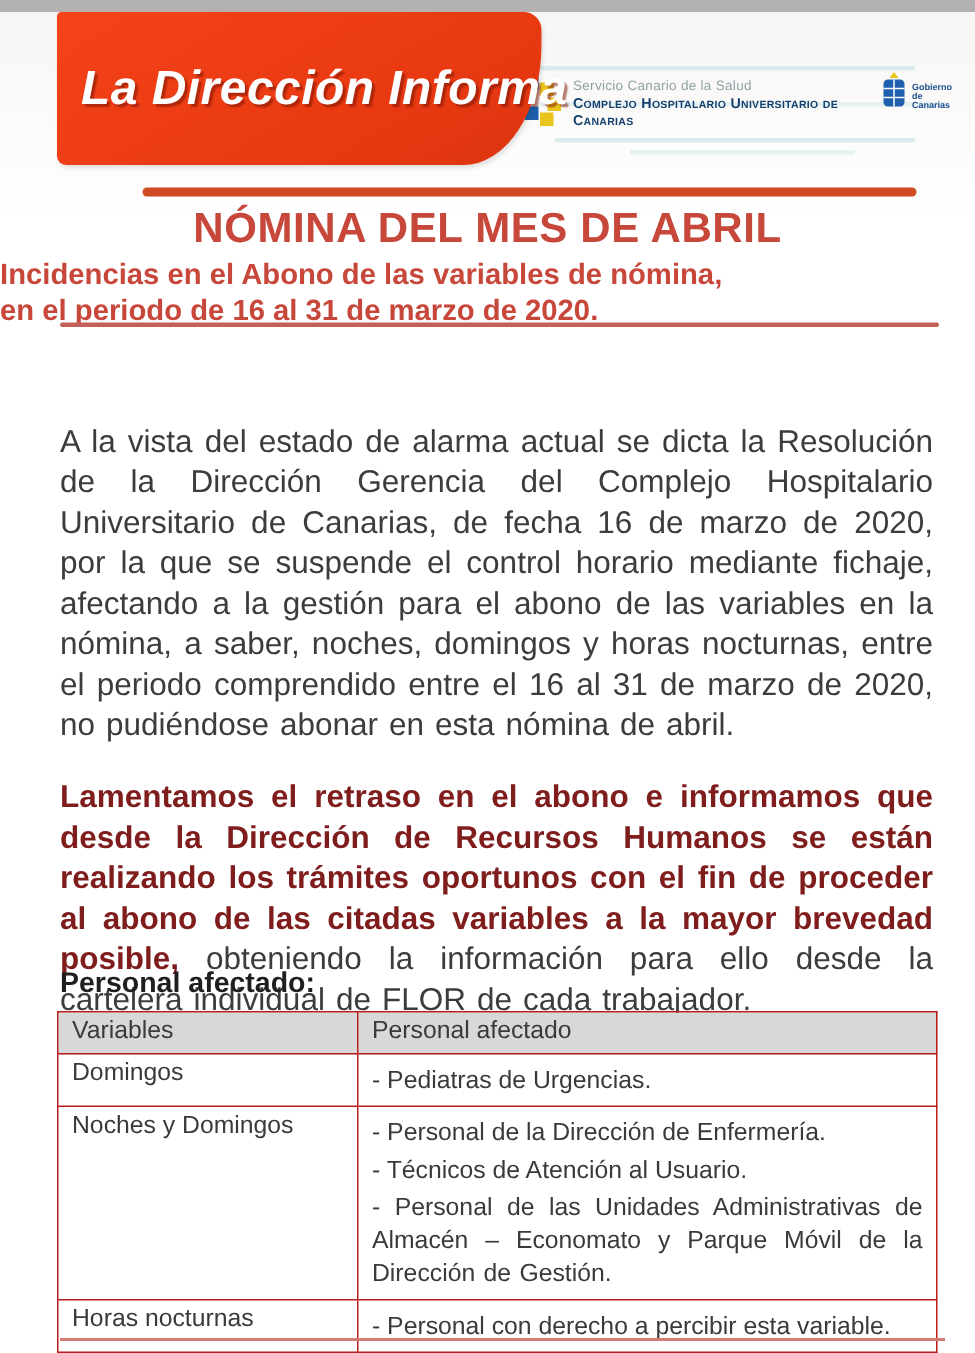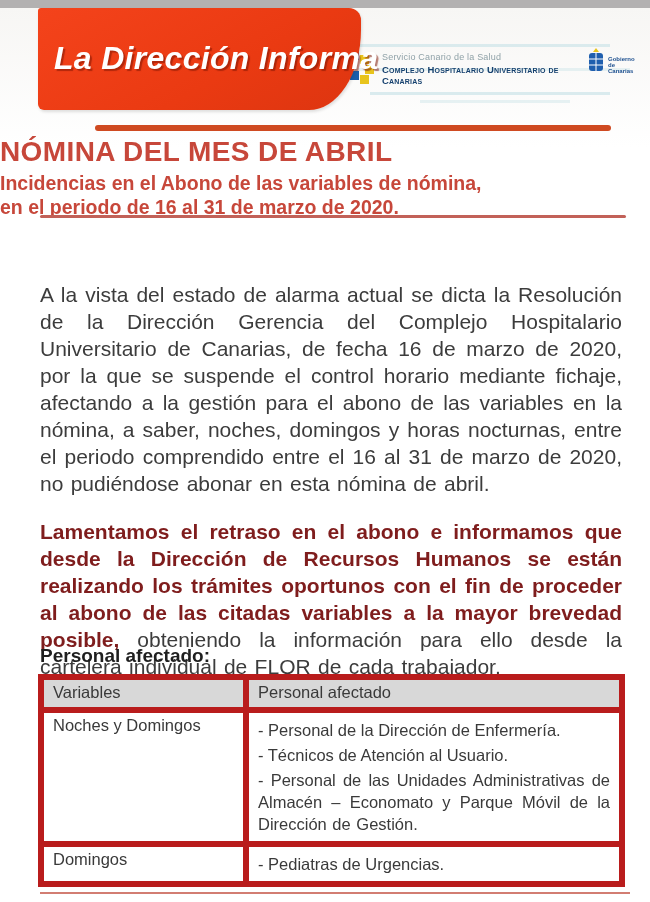--- a/index.html
+++ b/index.html
@@ -37,40 +37,40 @@
   .scs-logo{position:absolute;left:8px;top:10px;}
   .scs-text{position:absolute;left:52px;top:12px;width:200px;}
   .scs-line1{font-size:9px;color:#90a2a8;letter-spacing:0.2px;}
   .scs-line2{font-size:9.5px;color:#15406e;font-weight:bold;font-variant:small-caps;letter-spacing:0.2px;margin-top:2px;}
   .gov-logo{position:absolute;left:256px;top:8px;width:56px;}
   .gov-text{position:absolute;left:22px;top:8px;font-size:6px;line-height:6px;color:#1c4f8f;font-weight:bold;width:34px;}
 
   
   .rule-thick{position:absolute;left:95px;top:125px;width:516px;height:6px;
     background:#cf4a21;border-radius:3px;}
-  .doc-title{position:absolute;left:0;top:136px;width:650px;
+  .doc-title{position:absolute;left:0;top:136px;width:650px;text-align:center;
     color:#c7473a;font-size:28px;font-weight:bold;letter-spacing:0.4px;}
   .doc-subtitle{position:absolute;left:0;top:171px;width:650px;text-align:left;
     color:#c7473a;font-size:19.5px;font-weight:bold;line-height:24px;}
   .rule-thin{position:absolute;left:40px;top:215px;width:586px;height:3px;
     background:#c26158;border-radius:2px;}
 
   
   .para{position:absolute;left:40px;width:582px;color:#3c3c3c;
     font-size:21px;line-height:27px;text-align:justify;word-spacing:1.5px;margin-top:44px;}
   .p1{top:237px;}
   .p2{top:474px;}
   .p2 b{color:#7f1d1d;}
 
   
   .section-title{position:absolute;left:40px;top:645px;font-size:19px;
     font-weight:bold;color:#1f1f1f;}
   table.aff{position:absolute;left:38px;top:674px;width:587px;
     border-collapse:collapse;font-size:16.5px;color:#3a3a3a;}
-  table.aff th,table.aff td{border:6px solid #b91c1c;padding:3px 9px;
+  table.aff th,table.aff td{border:1px solid #b91c1c;padding:3px 9px;
     text-align:left;vertical-align:top;font-weight:normal;}
   table.aff th{background:#d8d8d8;height:21px;}
   .col-var{width:181px;}
   td.cell-items p{margin:3px 0 3px 0;line-height:22px;}
   td.cell-items p.just{text-align:justify;word-spacing:1px;}
   td.cell-var{padding-top:7px;}
 
   .bottom-line{position:absolute;left:40px;top:892px;width:590px;height:2px;
     background:#d27d72;}
 </style>
@@ -134,29 +134,35 @@
 
 <table class="aff">
   <thead>
     <tr>
       <th class="col-var">Variables</th>
       <th>Personal afectado</th>
     </tr>
   </thead>
   <tbody>
     <tr>
+      <td class="cell-var">Domingos</td>
+      <td class="cell-items">
+        <p>- Pediatras de Urgencias.</p>
+      </td>
+    </tr>
+    <tr>
       <td class="cell-var">Noches y Domingos</td>
       <td class="cell-items">
         <p>- Personal de la Dirección de Enfermería.</p>
         <p>- Técnicos de Atención al Usuario.</p>
         <p class="just">- Personal de las Unidades Administrativas de Almacén – Economato y Parque Móvil de la Dirección de Gestión.</p>
       </td>
     </tr>
     <tr>
-      <td class="cell-var">Domingos</td>
+      <td class="cell-var">Horas nocturnas</td>
       <td class="cell-items">
-        <p>- Pediatras de Urgencias.</p>
+        <p>- Personal con derecho a percibir esta variable.</p>
       </td>
     </tr>
   </tbody>
 </table>
 
 <div class="bottom-line"></div>
 
 </body></html>

